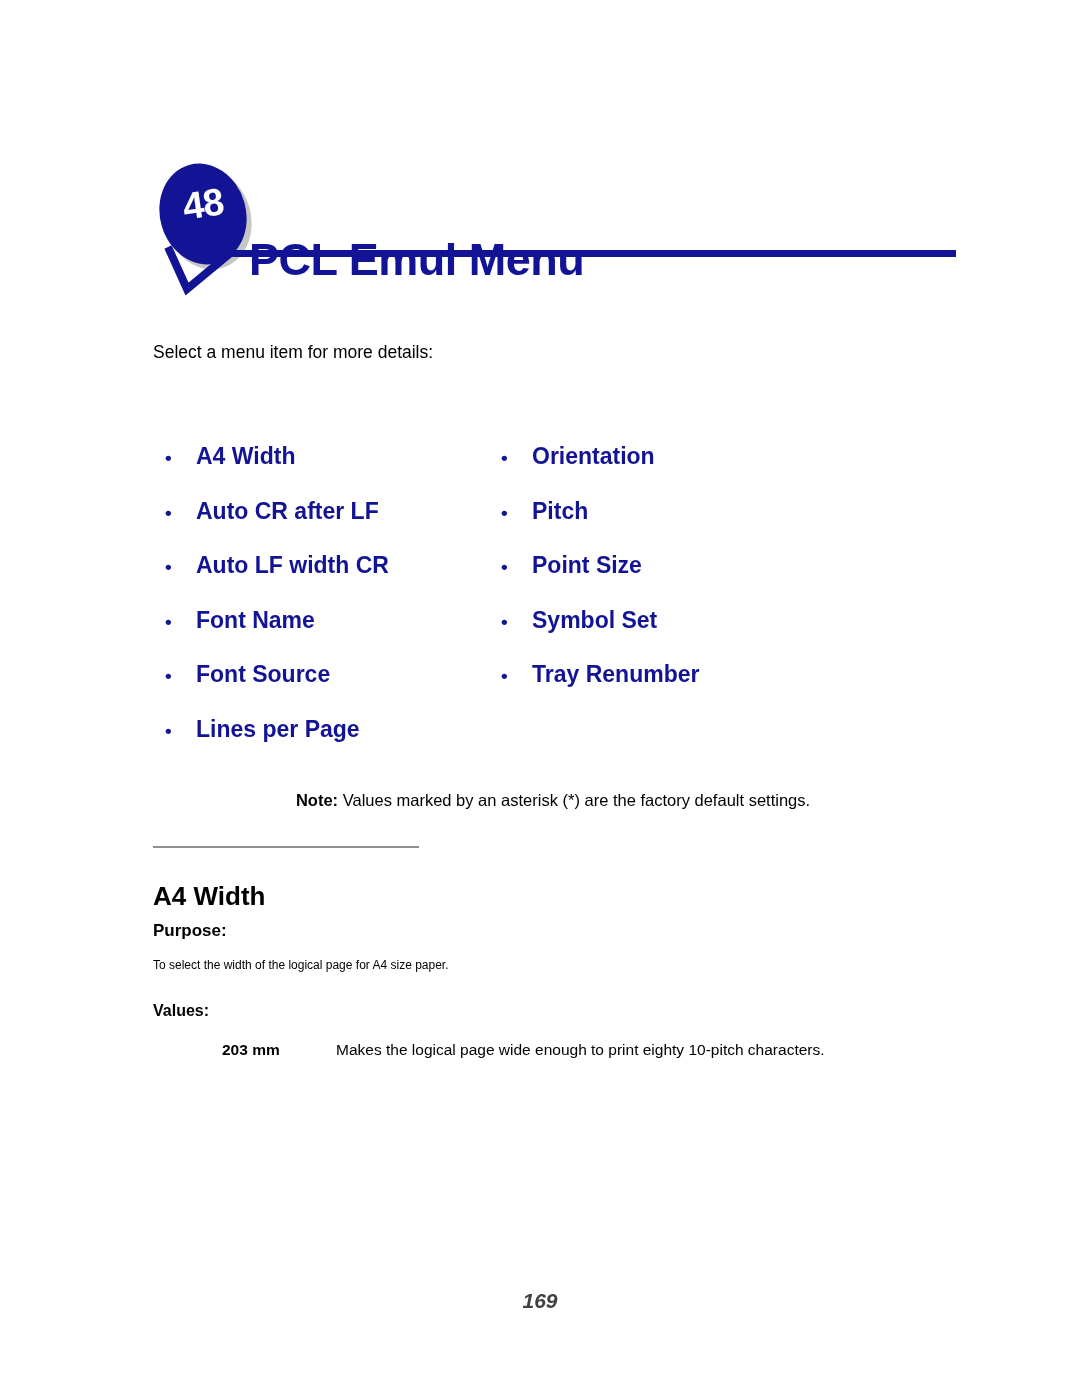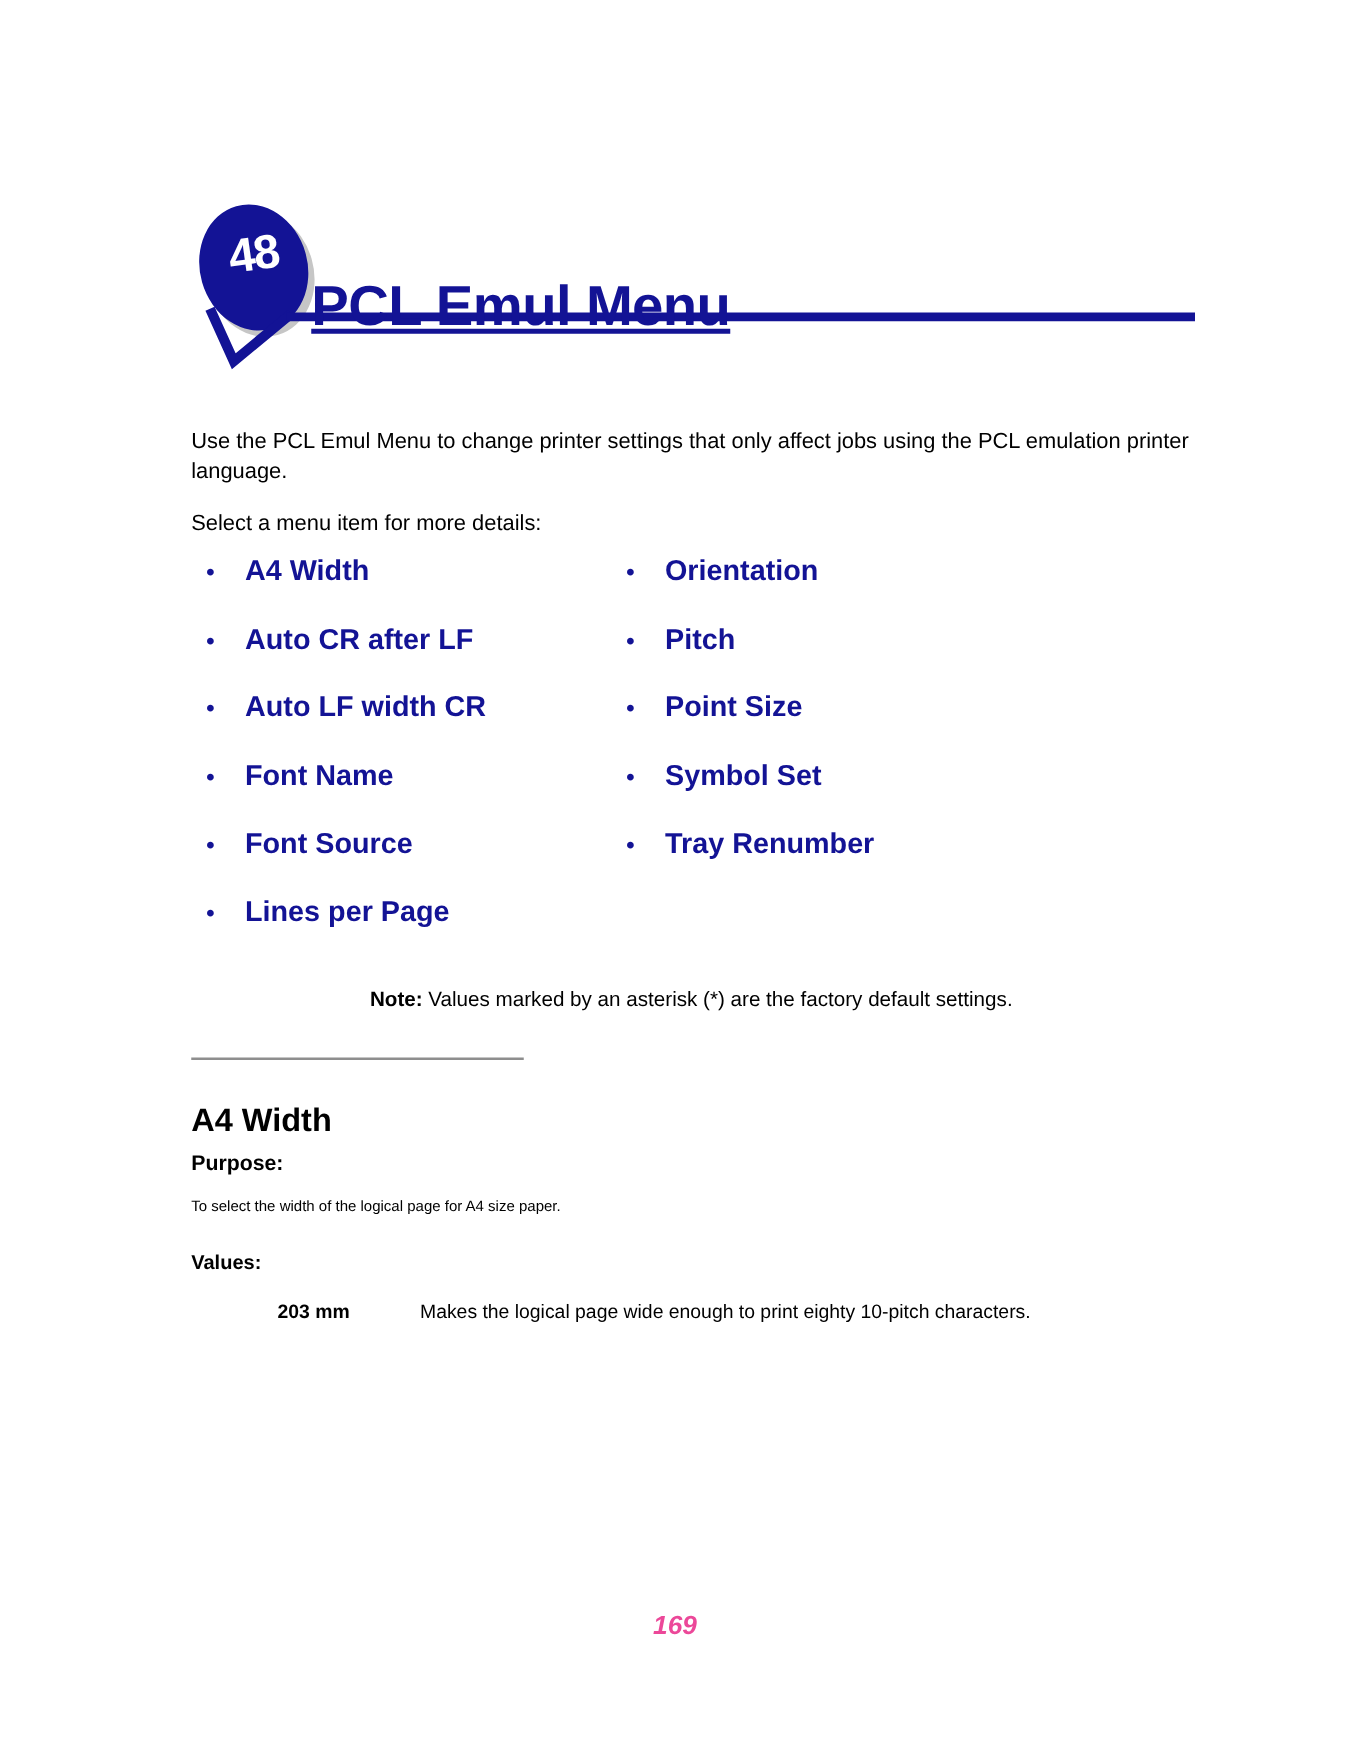--- a/index.html
+++ b/index.html
@@ -39,29 +39,28 @@
     font-weight: bold;
     font-size: 38px;
     line-height: 42px;
     color: #ffffff;
     transform: rotate(-8deg);
     letter-spacing: -1px;
   }
   #chapter-title {
     position: absolute;
     left: 249px;
-    top: 189px;
+    top: 204px;
     font-family: "Liberation Sans", sans-serif;
     font-weight: bold;
     font-size: 45px;
     line-height: 52px;
     color: #131395;
     letter-spacing: -0.5px;
     white-space: nowrap;
-    text-decoration: underline;
   }
 
   
   #content {
     position: absolute;
     left: 153px;
     top: 340px;
     width: 800px;
   }
   .body-para {
@@ -194,21 +193,21 @@
   
   #page-number {
     position: absolute;
     left: 0;
     top: 1289px;
     width: 1080px;
     text-align: center;
     font-size: 21px;
     font-weight: bold;
     font-style: italic;
-    color: #ec4899;
+    color: #404040;
   }
 </style>
 </head>
 <body>
 
 <div id="header-banner">
 
   <svg id="header-svg" width="1080" height="320" viewBox="0 0 1080 320">
 
     <ellipse cx="208" cy="219" rx="43" ry="51" fill="#c6c6c6" transform="rotate(-16 208 219)"></ellipse>
@@ -219,21 +218,20 @@
 
     <rect x="229" y="250" width="727" height="7" fill="#131395"></rect>
   </svg>
 
   <div id="chapter-number">48</div>
 
   <h1 id="chapter-title">PCL Emul Menu</h1>
 </div>
 
 <div id="content">
-  <p class="body-para">Use the PCL Emul Menu to change printer settings that only affect jobs using the PCL emulation printer language.</p>
   <p class="body-para tight">Select a menu item for more details:</p>
 </div>
 
 <div id="menu-links">
 
   <div class="link-col" id="link-col-left">
     <div class="link-item">
       <span class="link-bullet">•</span>
       <span class="link-label">A4 Width</span>
     </div>

